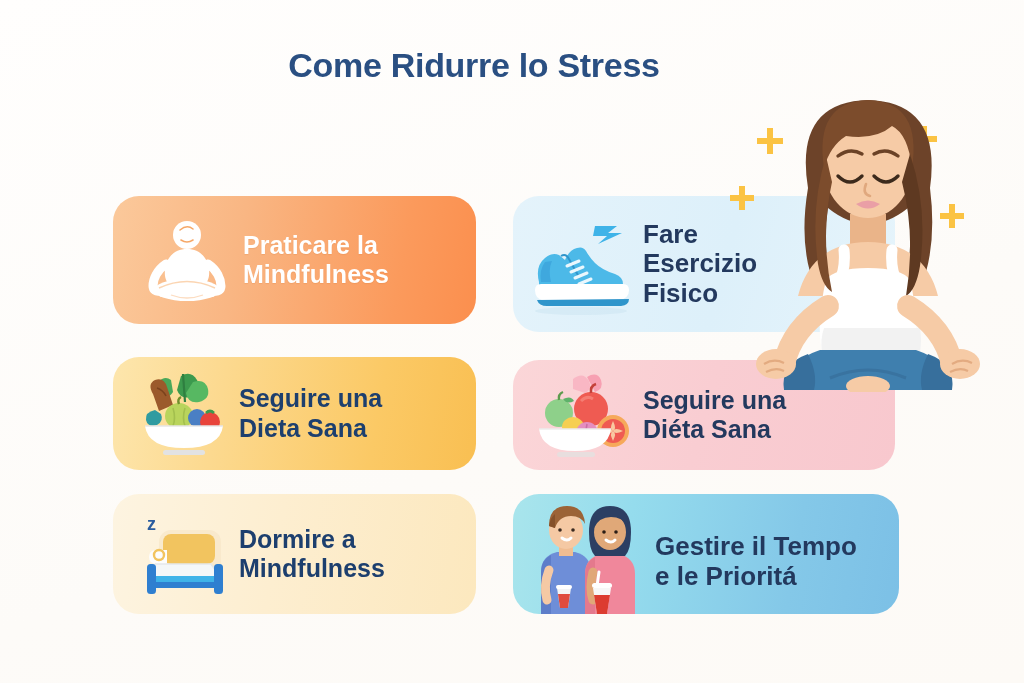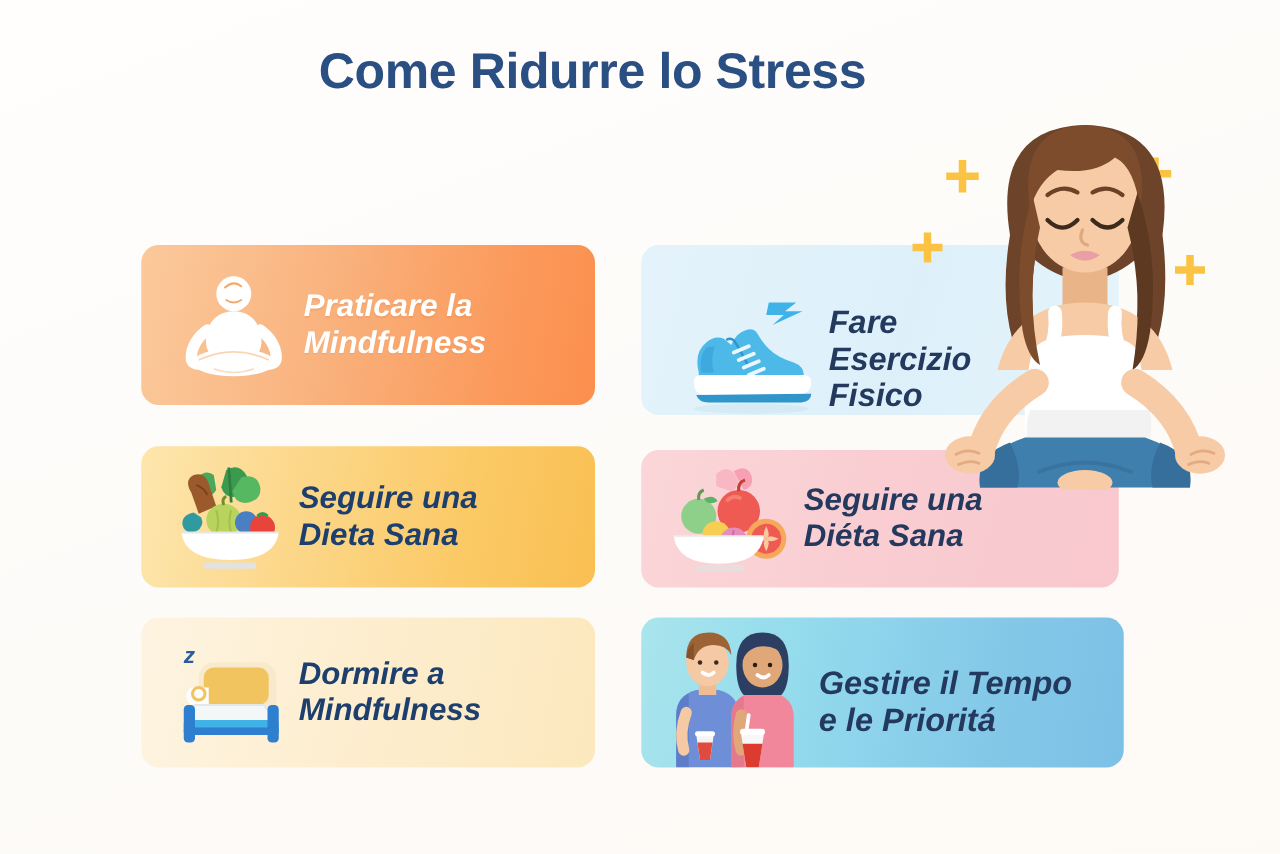--- a/index.html
+++ b/index.html
@@ -17,40 +17,39 @@
 
   #infographic {
     position: absolute;
     inset: 0;
     background: linear-gradient(160deg, #fffefd 0%, #fdfbf8 60%, #fdfaf6 100%);
   }
 
   
   .title {
     position: absolute;
-    top: 35px;
+    top: 46px;
     left: 0;
     width: 948px;
     text-align: center;
-    font-size: 40px;
+    font-size: 34px;
     font-weight: bold;
     letter-spacing: -0.3px;
     color: #2a4f82;
     font-family: "Liberation Sans", sans-serif;
   }
 
   
   .card {
     position: absolute;
-    border-radius: 14px;
+    border-radius: 26px;
     display: flex;
     align-items: center;
     box-sizing: border-box;
     overflow: hidden;
-    font-style: italic;
   }
   .card-icon {
     flex: 0 0 auto;
     display: flex;
     align-items: center;
     justify-content: center;
   }
   .card-label {
     font-weight: bold;
     line-height: 1.18;
@@ -86,22 +85,21 @@
     background: linear-gradient(100deg, #fdf4e1 0%, #fdeed0 45%, #fce8be 100%);
     padding-left: 20px;
   }
   #card-sleep .card-icon { width: 100px; height: 92px; }
   #card-sleep .card-label { color: #1d3f6e; font-size: 25px; margin-left: 6px; }
 
   
   #card-exercise {
     left: 513px; top: 196px; width: 382px; height: 136px;
     background: linear-gradient(105deg, #e4f3fb 0%, #ddf0fa 55%, #e6f4fb 100%);
-    padding-left: 28px;
-    align-items: flex-end;
+    padding-left: 8px;
   }
   #card-exercise .card-icon { width: 118px; height: 104px; }
   #card-exercise .card-label {
     color: #23395e; font-size: 26px; margin-left: 4px; line-height: 1.14;
   }
 
   
   #card-diet-right {
     left: 513px; top: 360px; width: 382px; height: 110px;
     background: linear-gradient(105deg, #fbd6d8 0%, #f9cdd2 50%, #f8c8ce 100%);

